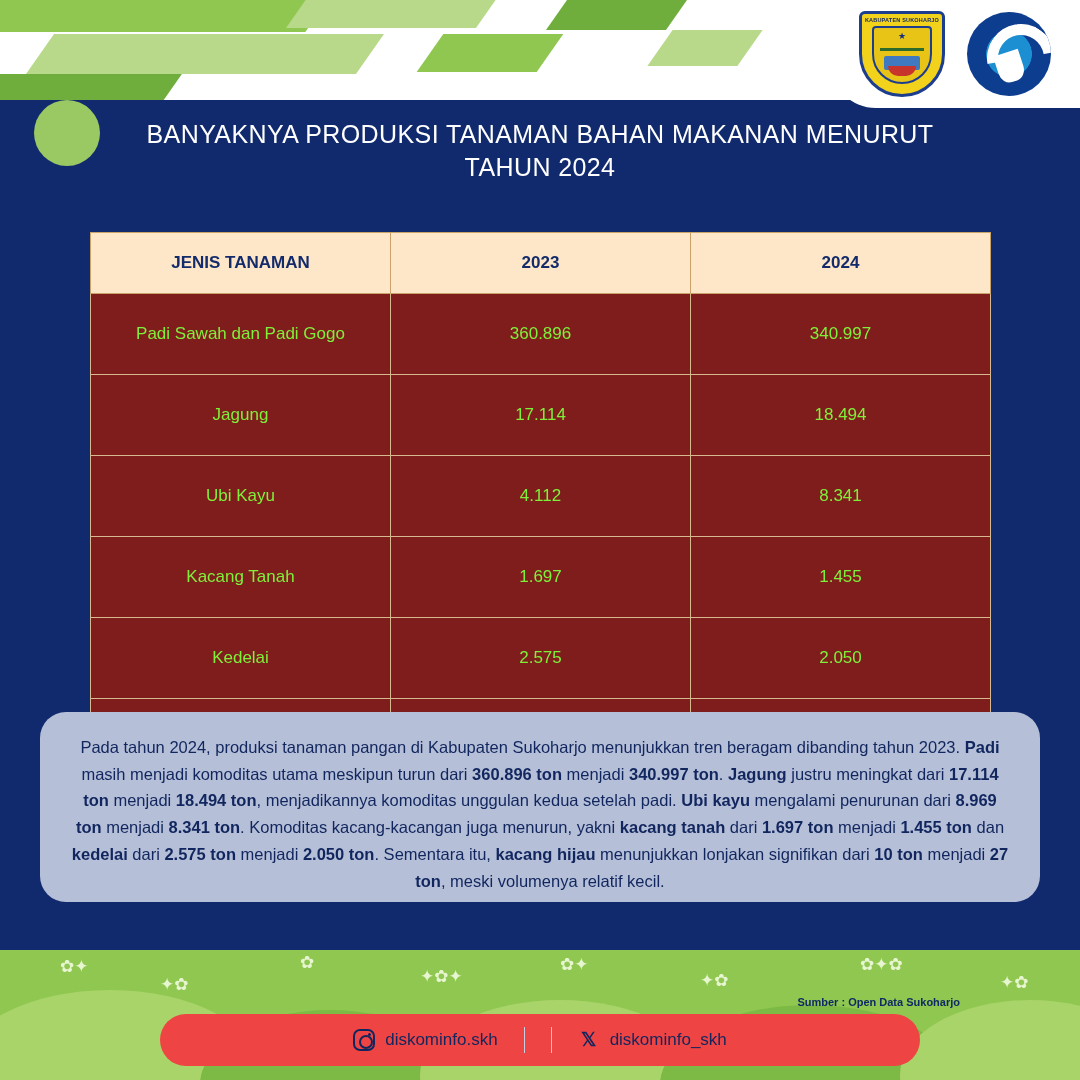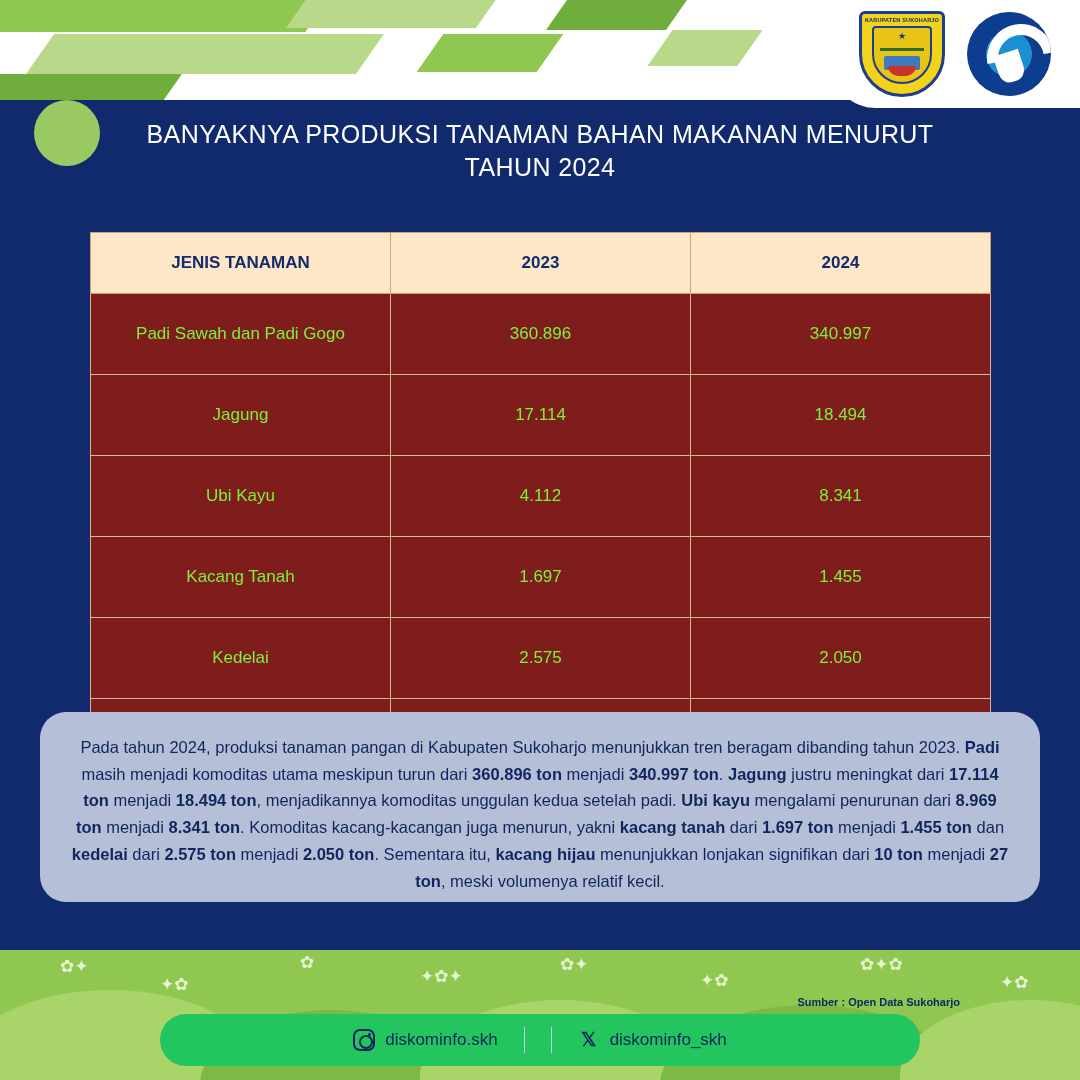--- a/index.html
+++ b/index.html
@@ -167,21 +167,21 @@
   }
 
   .sumber {
     position: absolute; right: 120px; bottom: 72px;
     color: #0f2a63; font-weight: bold; font-size: 11px;
   }
 
   .contact-bar {
     position: absolute; left: 160px; bottom: 14px;
     width: 760px; height: 52px;
-    background: #22c55e;
+    background: #ef4444;
     border-radius: 26px;
     display: flex; align-items: center; justify-content: center; gap: 26px;
     color: #11265e; font-size: 17px;
   }
   .contact-item { display: flex; align-items: center; gap: 10px; }
   .ic { width: 22px; height: 22px; display: inline-block; position: relative; flex: 0 0 22px; }
   .ic-ig {
     border: 2px solid #11265e; border-radius: 7px;
   }
   .ic-ig::before {

